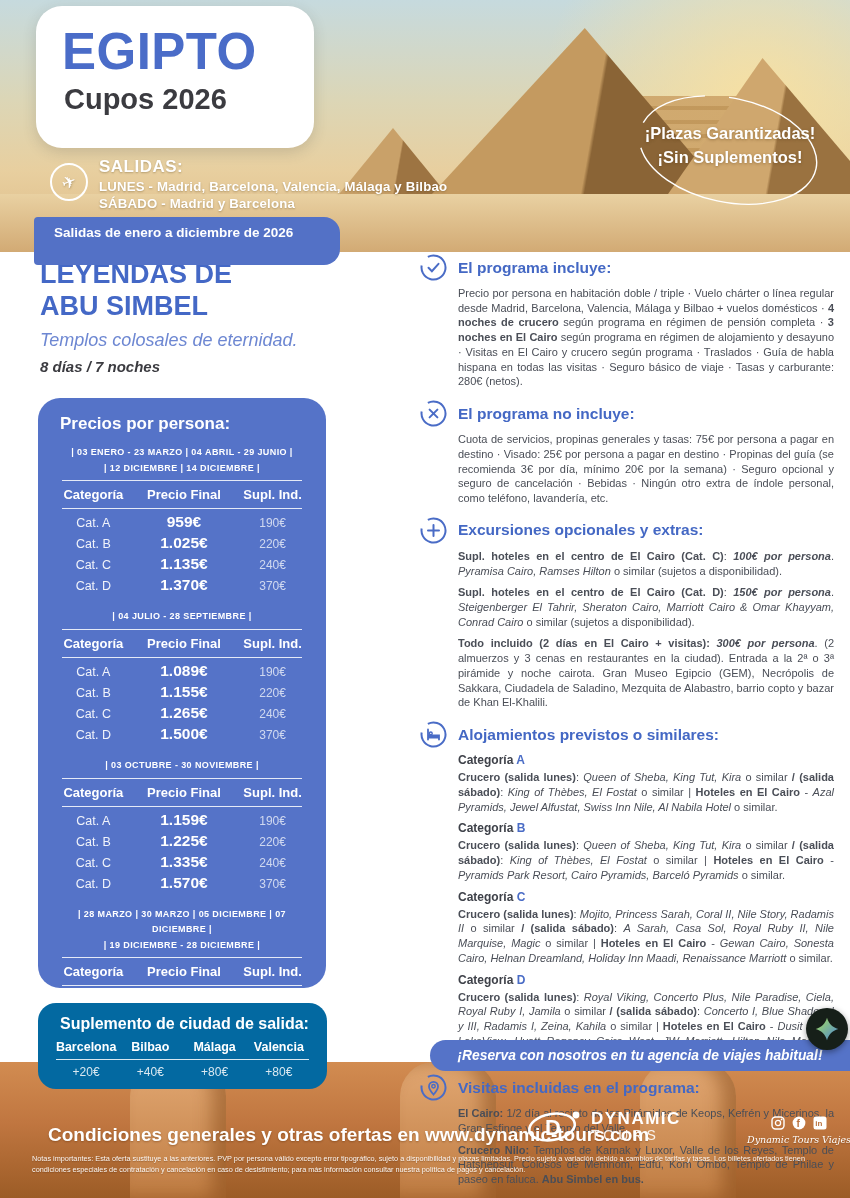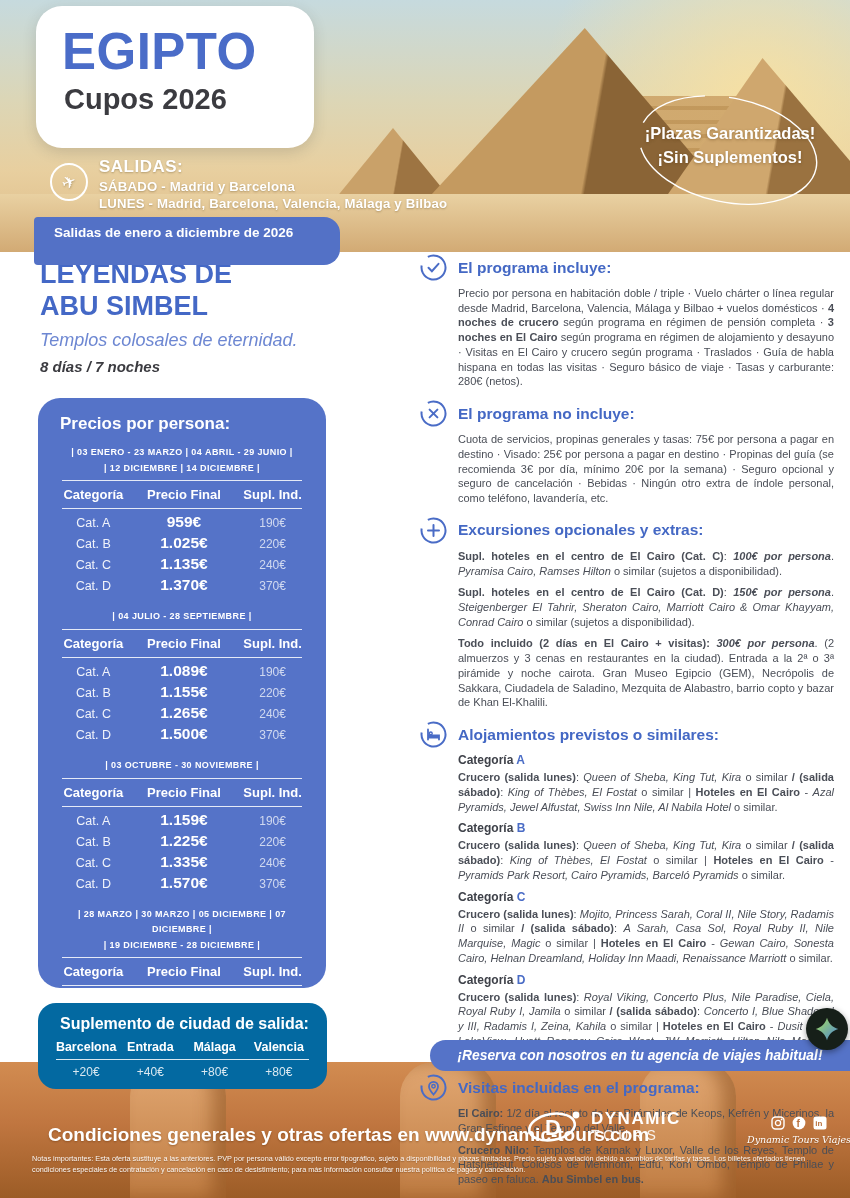--- a/index.html
+++ b/index.html
@@ -149,22 +149,22 @@
       <div>¡Sin Suplementos!</div>
     </div>
   </div>
 
   <div class="salidas">
     <div class="plane-badge">
         <span>✈</span>
       </div>
     <div class="salidas-text">
       <div class="salidas-label">SALIDAS:</div>
+      <div class="salidas-line">LUNES - Madrid, Barcelona, Valencia, Málaga y Bilbao</div>
       <div class="salidas-line">SÁBADO -  Madrid y Barcelona</div>
-      <div class="salidas-line">LUNES - Madrid, Barcelona, Valencia, Málaga y Bilbao</div>
     </div>
   </div>
 
   <div class="season-bar">Salidas de enero a diciembre de 2026</div>
 
   <div class="tour-title">
     <div>LEYENDAS DE</div>
     <div>ABU SIMBEL</div>
   </div>
   <div class="tour-tagline">Templos colosales de eternidad.</div>
@@ -293,21 +293,21 @@
             <span class="psupl">520€</span>
           </div>
         </div>
       </div>
   </div>
 
   <div class="supp-box">
     <div class="supp-title">Suplemento de ciudad de salida:</div>
     <div class="supp-row cities">
         <span>Barcelona</span>
-        <span>Entrada</span>
+        <span>Bilbao</span>
         <span>Málaga</span>
         <span>Valencia</span>
       </div>
     <div class="supp-hr"></div>
     <div class="supp-row vals">
         <span>+20€</span>
         <span>+40€</span>
         <span>+80€</span>
         <span>+80€</span>
       </div>

